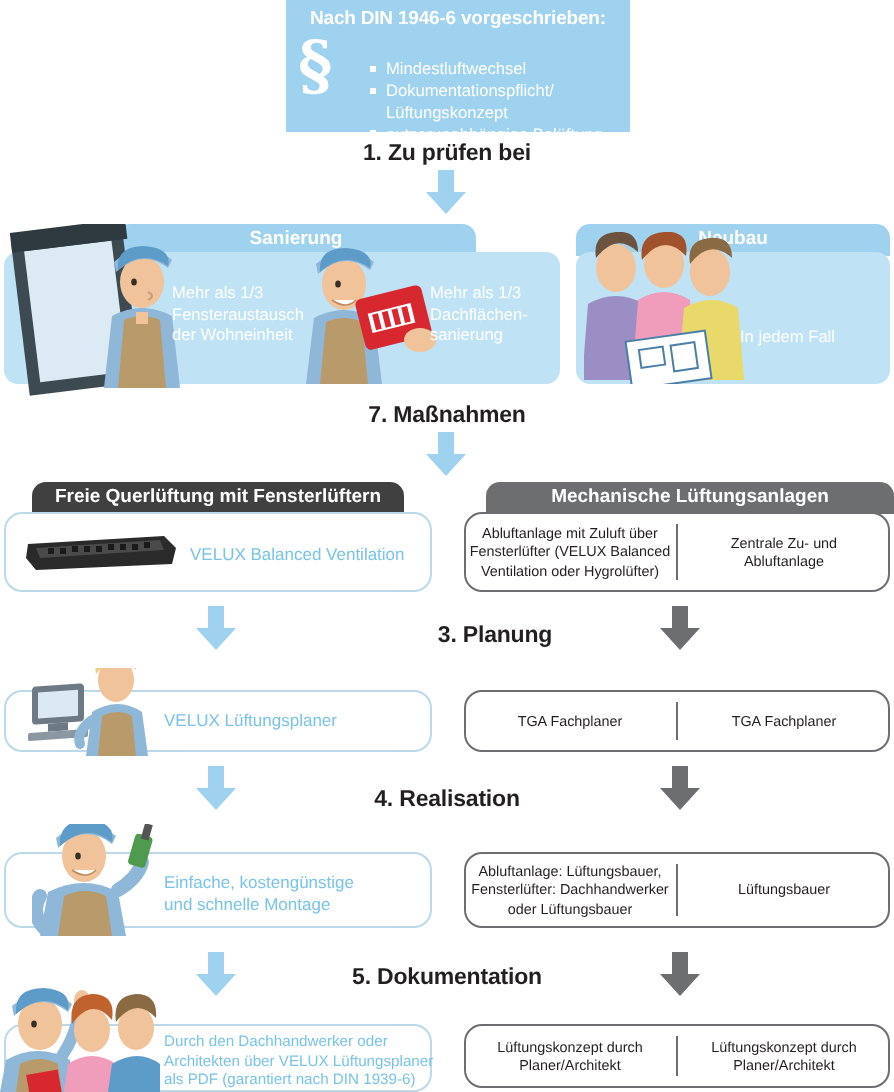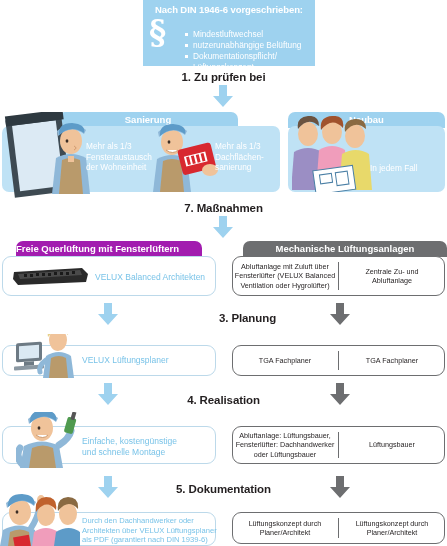--- a/index.html
+++ b/index.html
@@ -127,25 +127,26 @@
   }
   .card-label {
     position: absolute;
     font-size: 8.5px;
     color: #79c3e8;
     line-height: 11px;
     white-space: pre-line;
   }
   .tab-blue {
     position: absolute;
-    background: #a21caf;
+    background: #404040;
     border-radius: 7px 7px 0 0;
     color: #ffffff;
     font-weight: bold;
     font-size: 9.5px;
+    text-align: center;
     line-height: 15px;
     height: 16px;
   }
   .tab-grey {
     position: absolute;
     background: #6d6e70;
     border-radius: 7px 7px 0 0;
     color: #ffffff;
     font-weight: bold;
     font-size: 9.5px;
@@ -176,23 +177,23 @@
   .art svg { display: block; }
 </style>
 </head>
 <body>
 
 <div class="header-band">
   <div class="header-title">Nach DIN 1946-6 vorgeschrieben:</div>
   <div class="para-glyph">§</div>
   <ul class="header-list">
     <li>Mindestluftwechsel</li>
-    <li>nutzerunabhängige Belüftung</li>
     <li>Dokumentationspflicht/
 Lüftungskonzept</li>
+    <li>nutzerunabhängige Belüftung</li>
   </ul>
 </div>
 
 <div class="step-title" style="top:71px;">1. Zu prüfen bei</div>
 
 <div class="arrow" style="left:213px; top:85px;">
   <svg viewBox="0 0 20 22">
       <path d="M6 0 H14 V11 H20 L10 22 L0 11 H6 Z" fill="#9ed2ef"></path>
     </svg>
 </div>
@@ -291,21 +292,21 @@
       <rect x="24" y="7" width="3" height="3"></rect>
         <rect x="30" y="7" width="3" height="3"></rect>
       <rect x="36" y="7" width="3" height="3"></rect>
         <rect x="42" y="6" width="3" height="3"></rect>
       <rect x="48" y="6" width="3" height="3"></rect>
         <rect x="54" y="6" width="3" height="3"></rect>
       <rect x="60" y="5" width="3" height="3"></rect>
     </g>
   </svg>
 </div>
-<div class="card-label" style="left:95px; top:272px;">VELUX Balanced Architekten</div>
+<div class="card-label" style="left:95px; top:272px;">VELUX Balanced Ventilation</div>
 
 <div class="tab-grey" style="left:243px; top:241px; width:204px;">Mechanische Lüftungsanlagen</div>
 <div class="card grey" style="left:232px; top:256px; width:213px; height:40px;"></div>
 <div class="divider" style="left:338px; top:262px; height:28px;"></div>
 <div class="cell" style="left:234px; top:256px; width:102px; height:40px;">Abluftanlage mit Zuluft über
 Fensterlüfter (VELUX Balanced
 Ventilation oder Hygrolüfter)</div>
 <div class="cell" style="left:341px; top:256px; width:102px; height:40px;">Zentrale Zu- und
 Abluftanlage</div>
 

